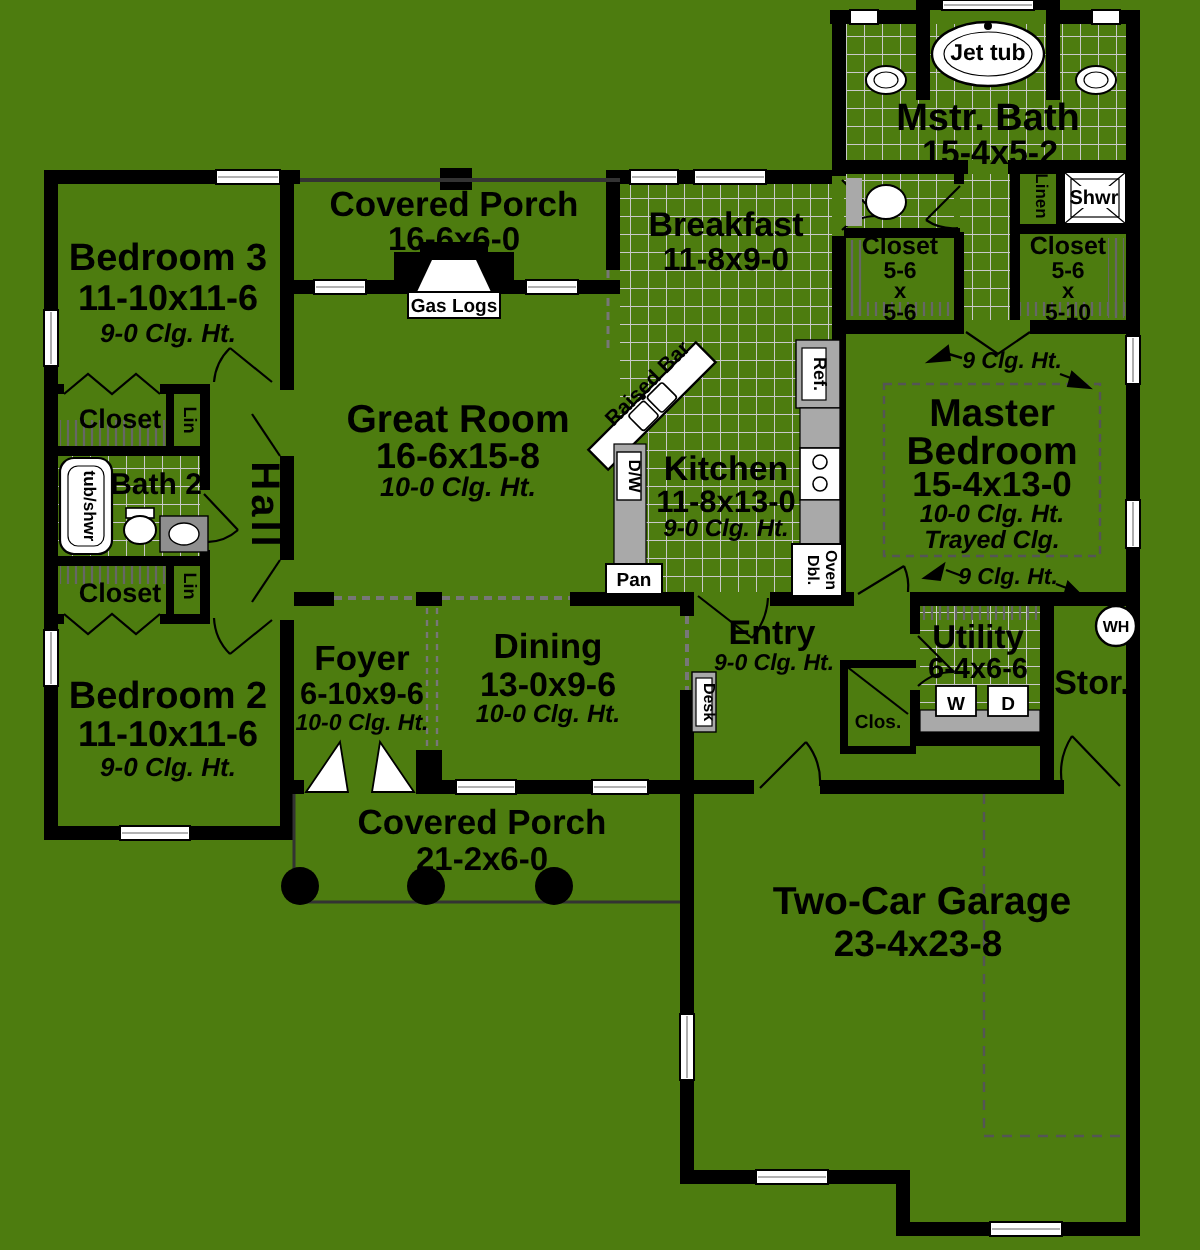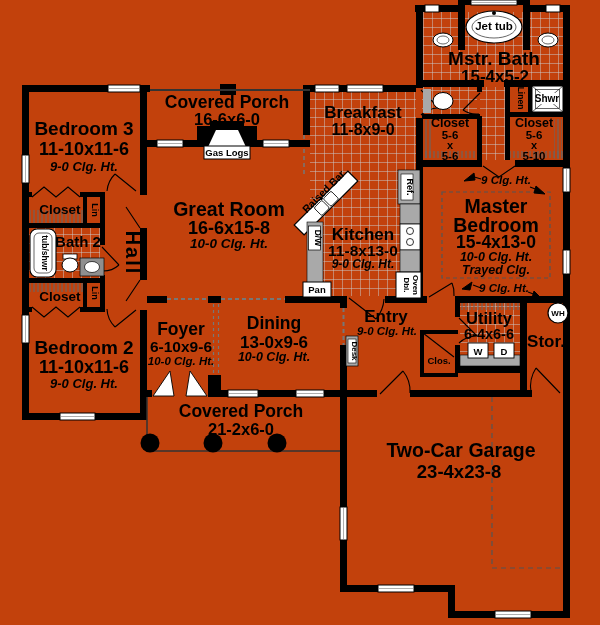--- a/index.html
+++ b/index.html
@@ -1,16 +1,16 @@
 <!DOCTYPE html>
 <html><head>
 <meta charset="utf-8">
 <style>
   html,body{margin:0;padding:0;background:#ffffff;}
-  #stage{width:600px;height:625px;position:relative;background:#c2410c;overflow:hidden;}
+  #stage{width:600px;height:625px;position:relative;background:#4d7c0f;overflow:hidden;}
   text{font-family:"Liberation Sans","DejaVu Sans",sans-serif;font-weight:bold;fill:#000;}
   .mid{text-anchor:middle;}
   .it{font-style:italic;}
 </style>
 </head>
 <body>
 
 <div id="stage">
 <svg width="600" height="625" viewBox="0 0 600 625">
   <defs>

